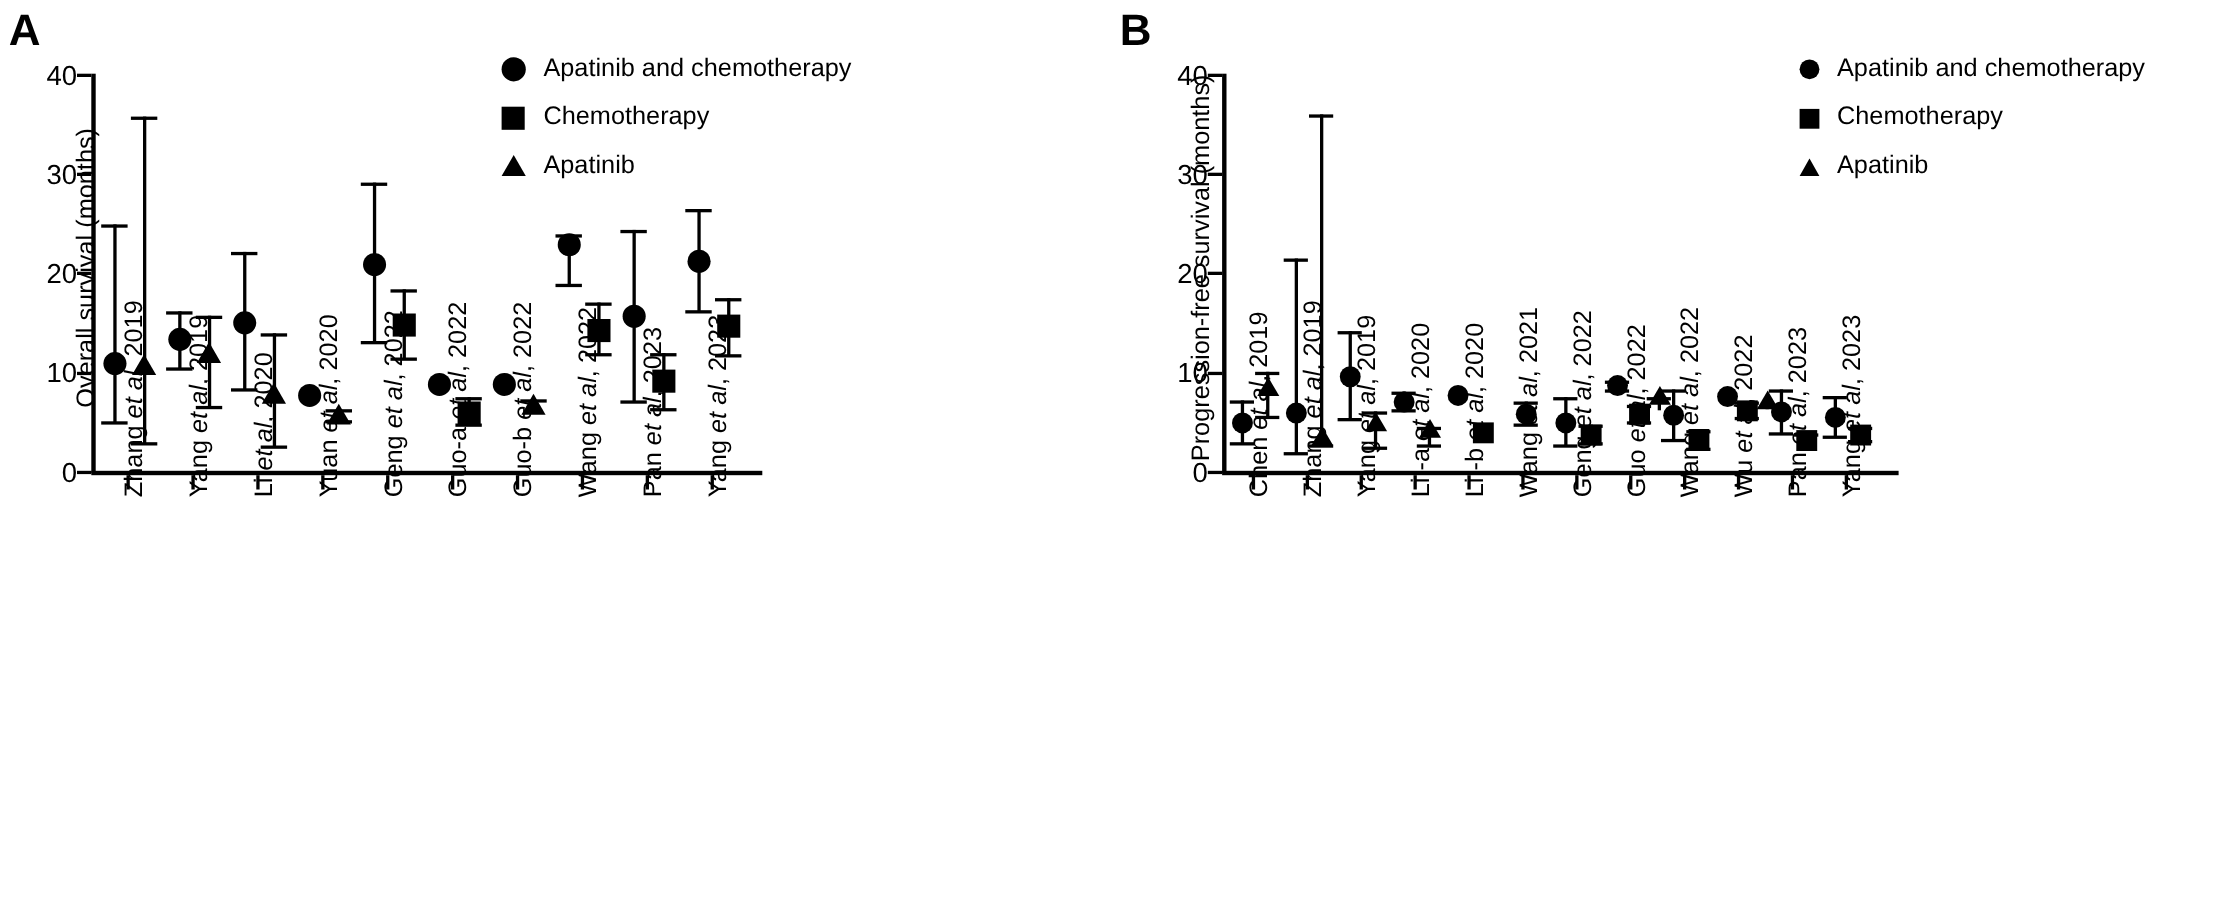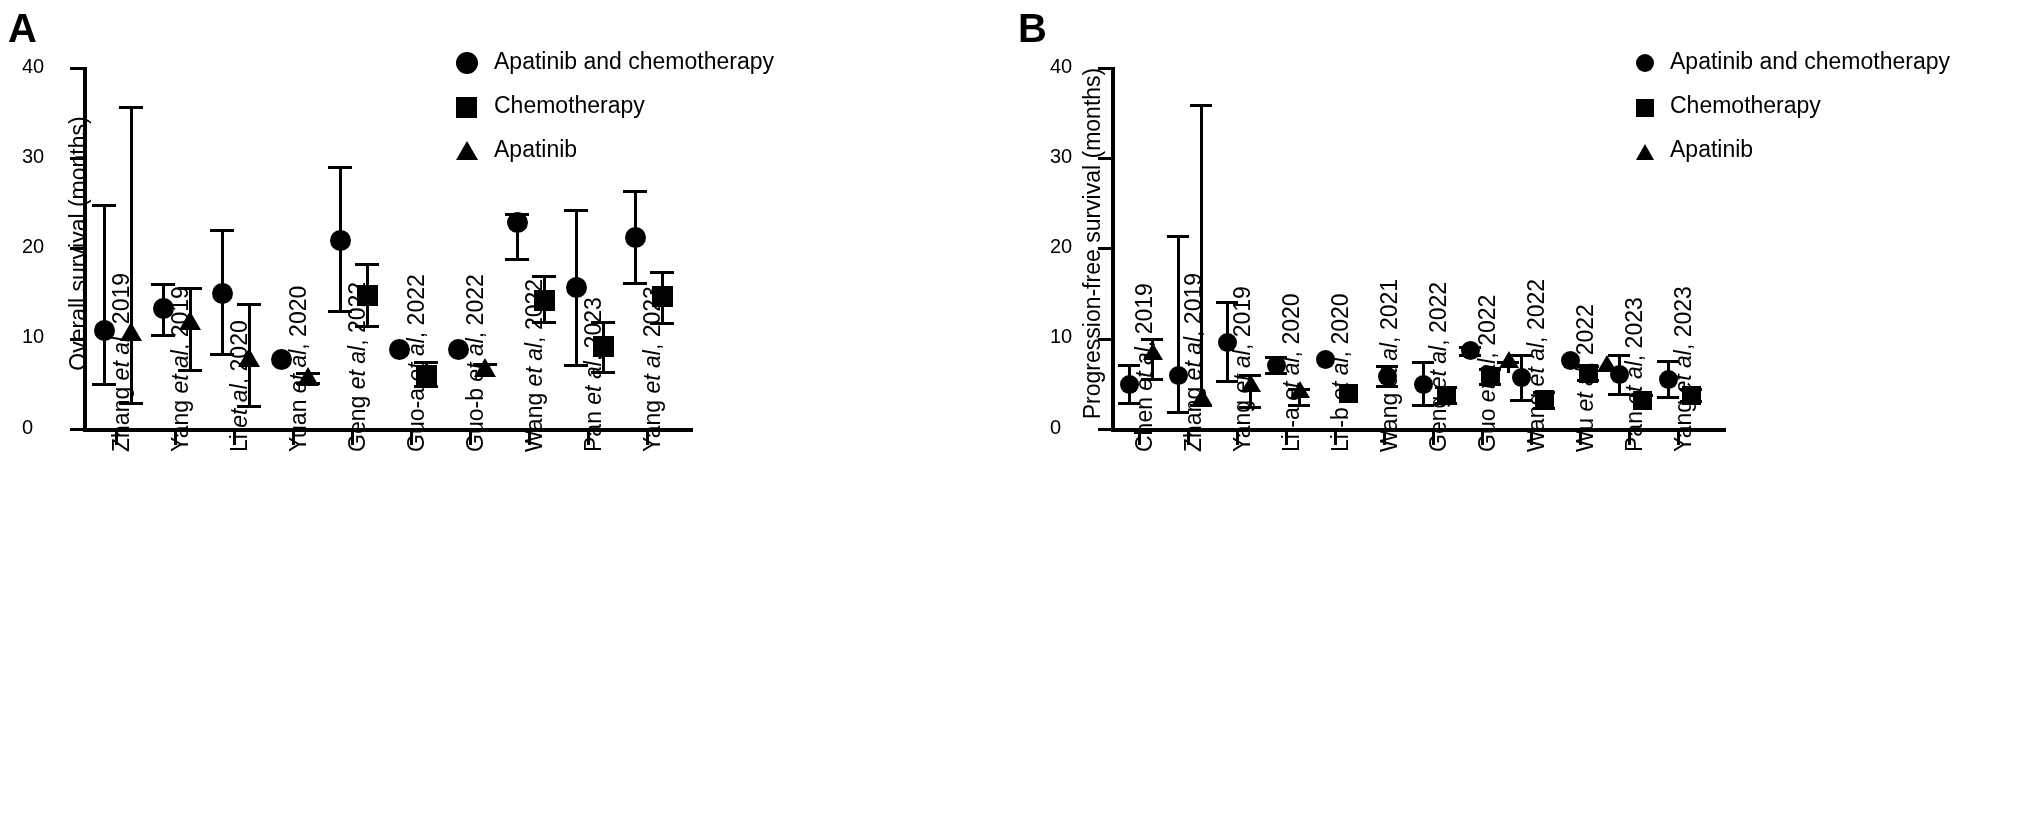--- a/index.html
+++ b/index.html
@@ -20,21 +20,22 @@
     position:absolute;
     transform-origin:50% 50%;
     transform:rotate(-90deg);
     font-size:23px;
     white-space:nowrap;
     text-align:center;
   }
 
   .ytick-label {
     position:absolute;
-    font-size:20px;
+    font-size:25px;
+    text-align:right;
     white-space:nowrap;
   }
   .ytick {
     position:absolute; background:#000; height:3px; width:13px;
   }
   .xtick {
     position:absolute; background:#000; width:3px; height:13px;
   }
 
   .xlabel {

